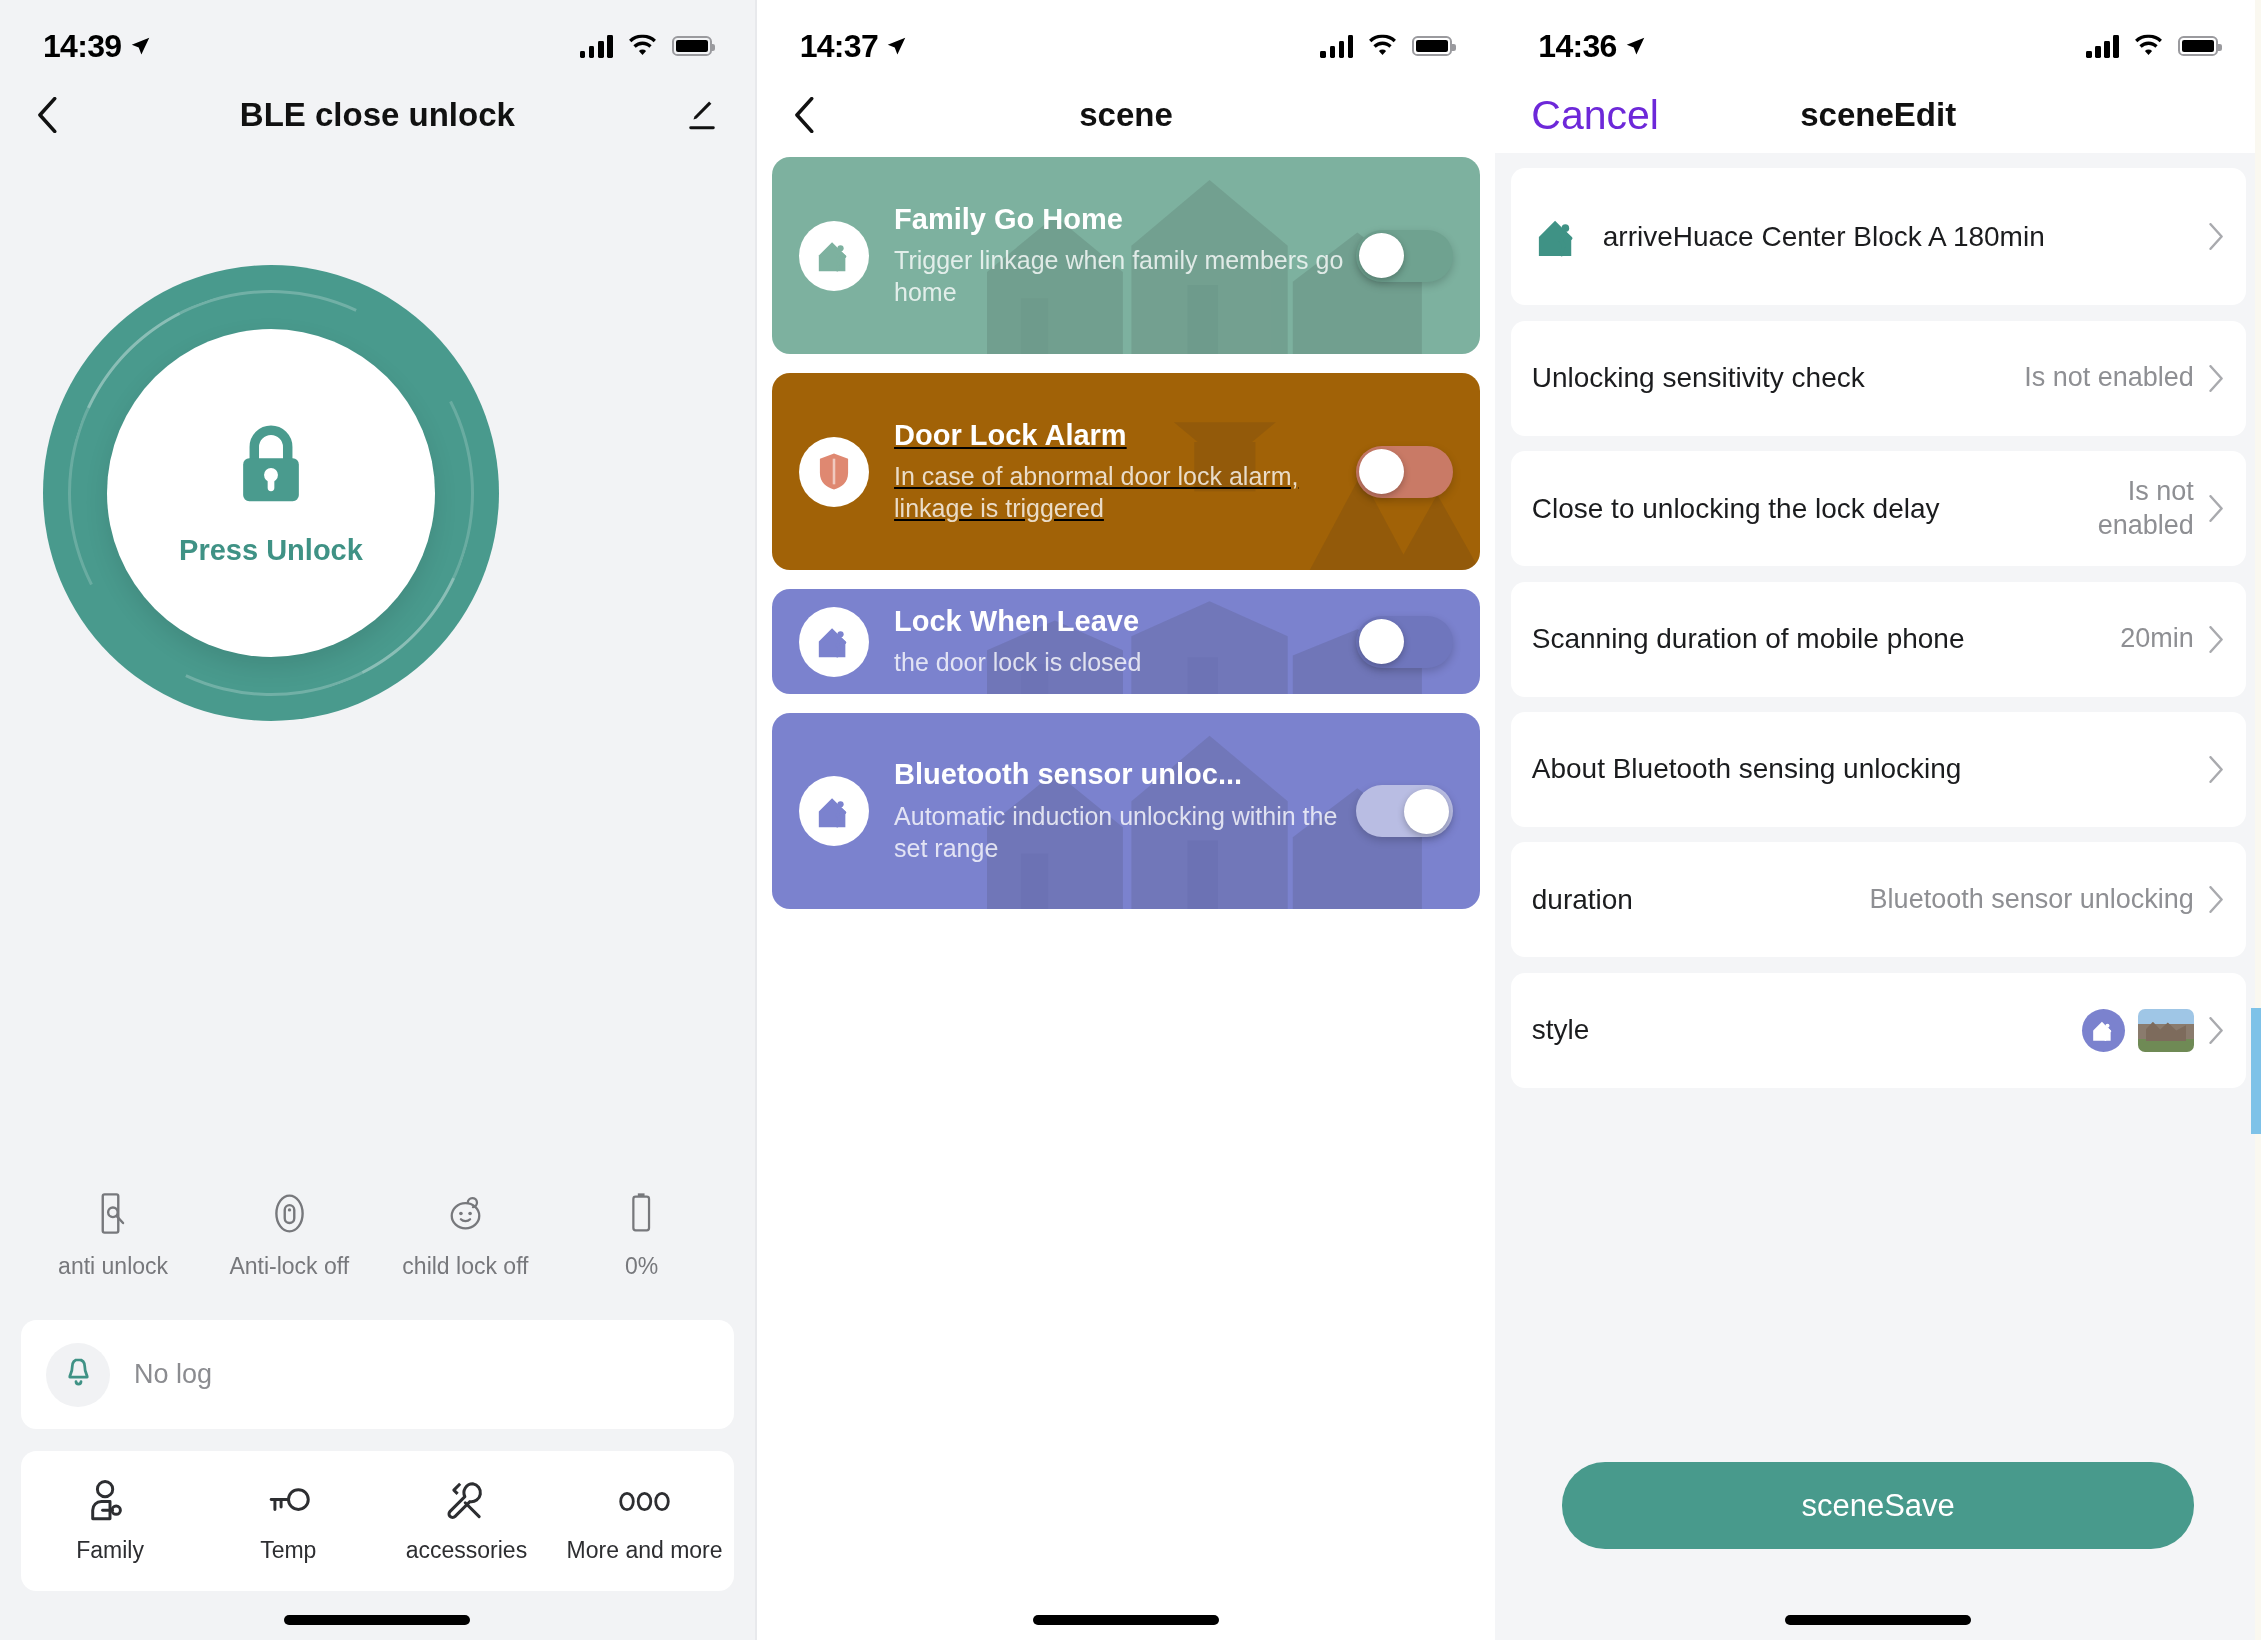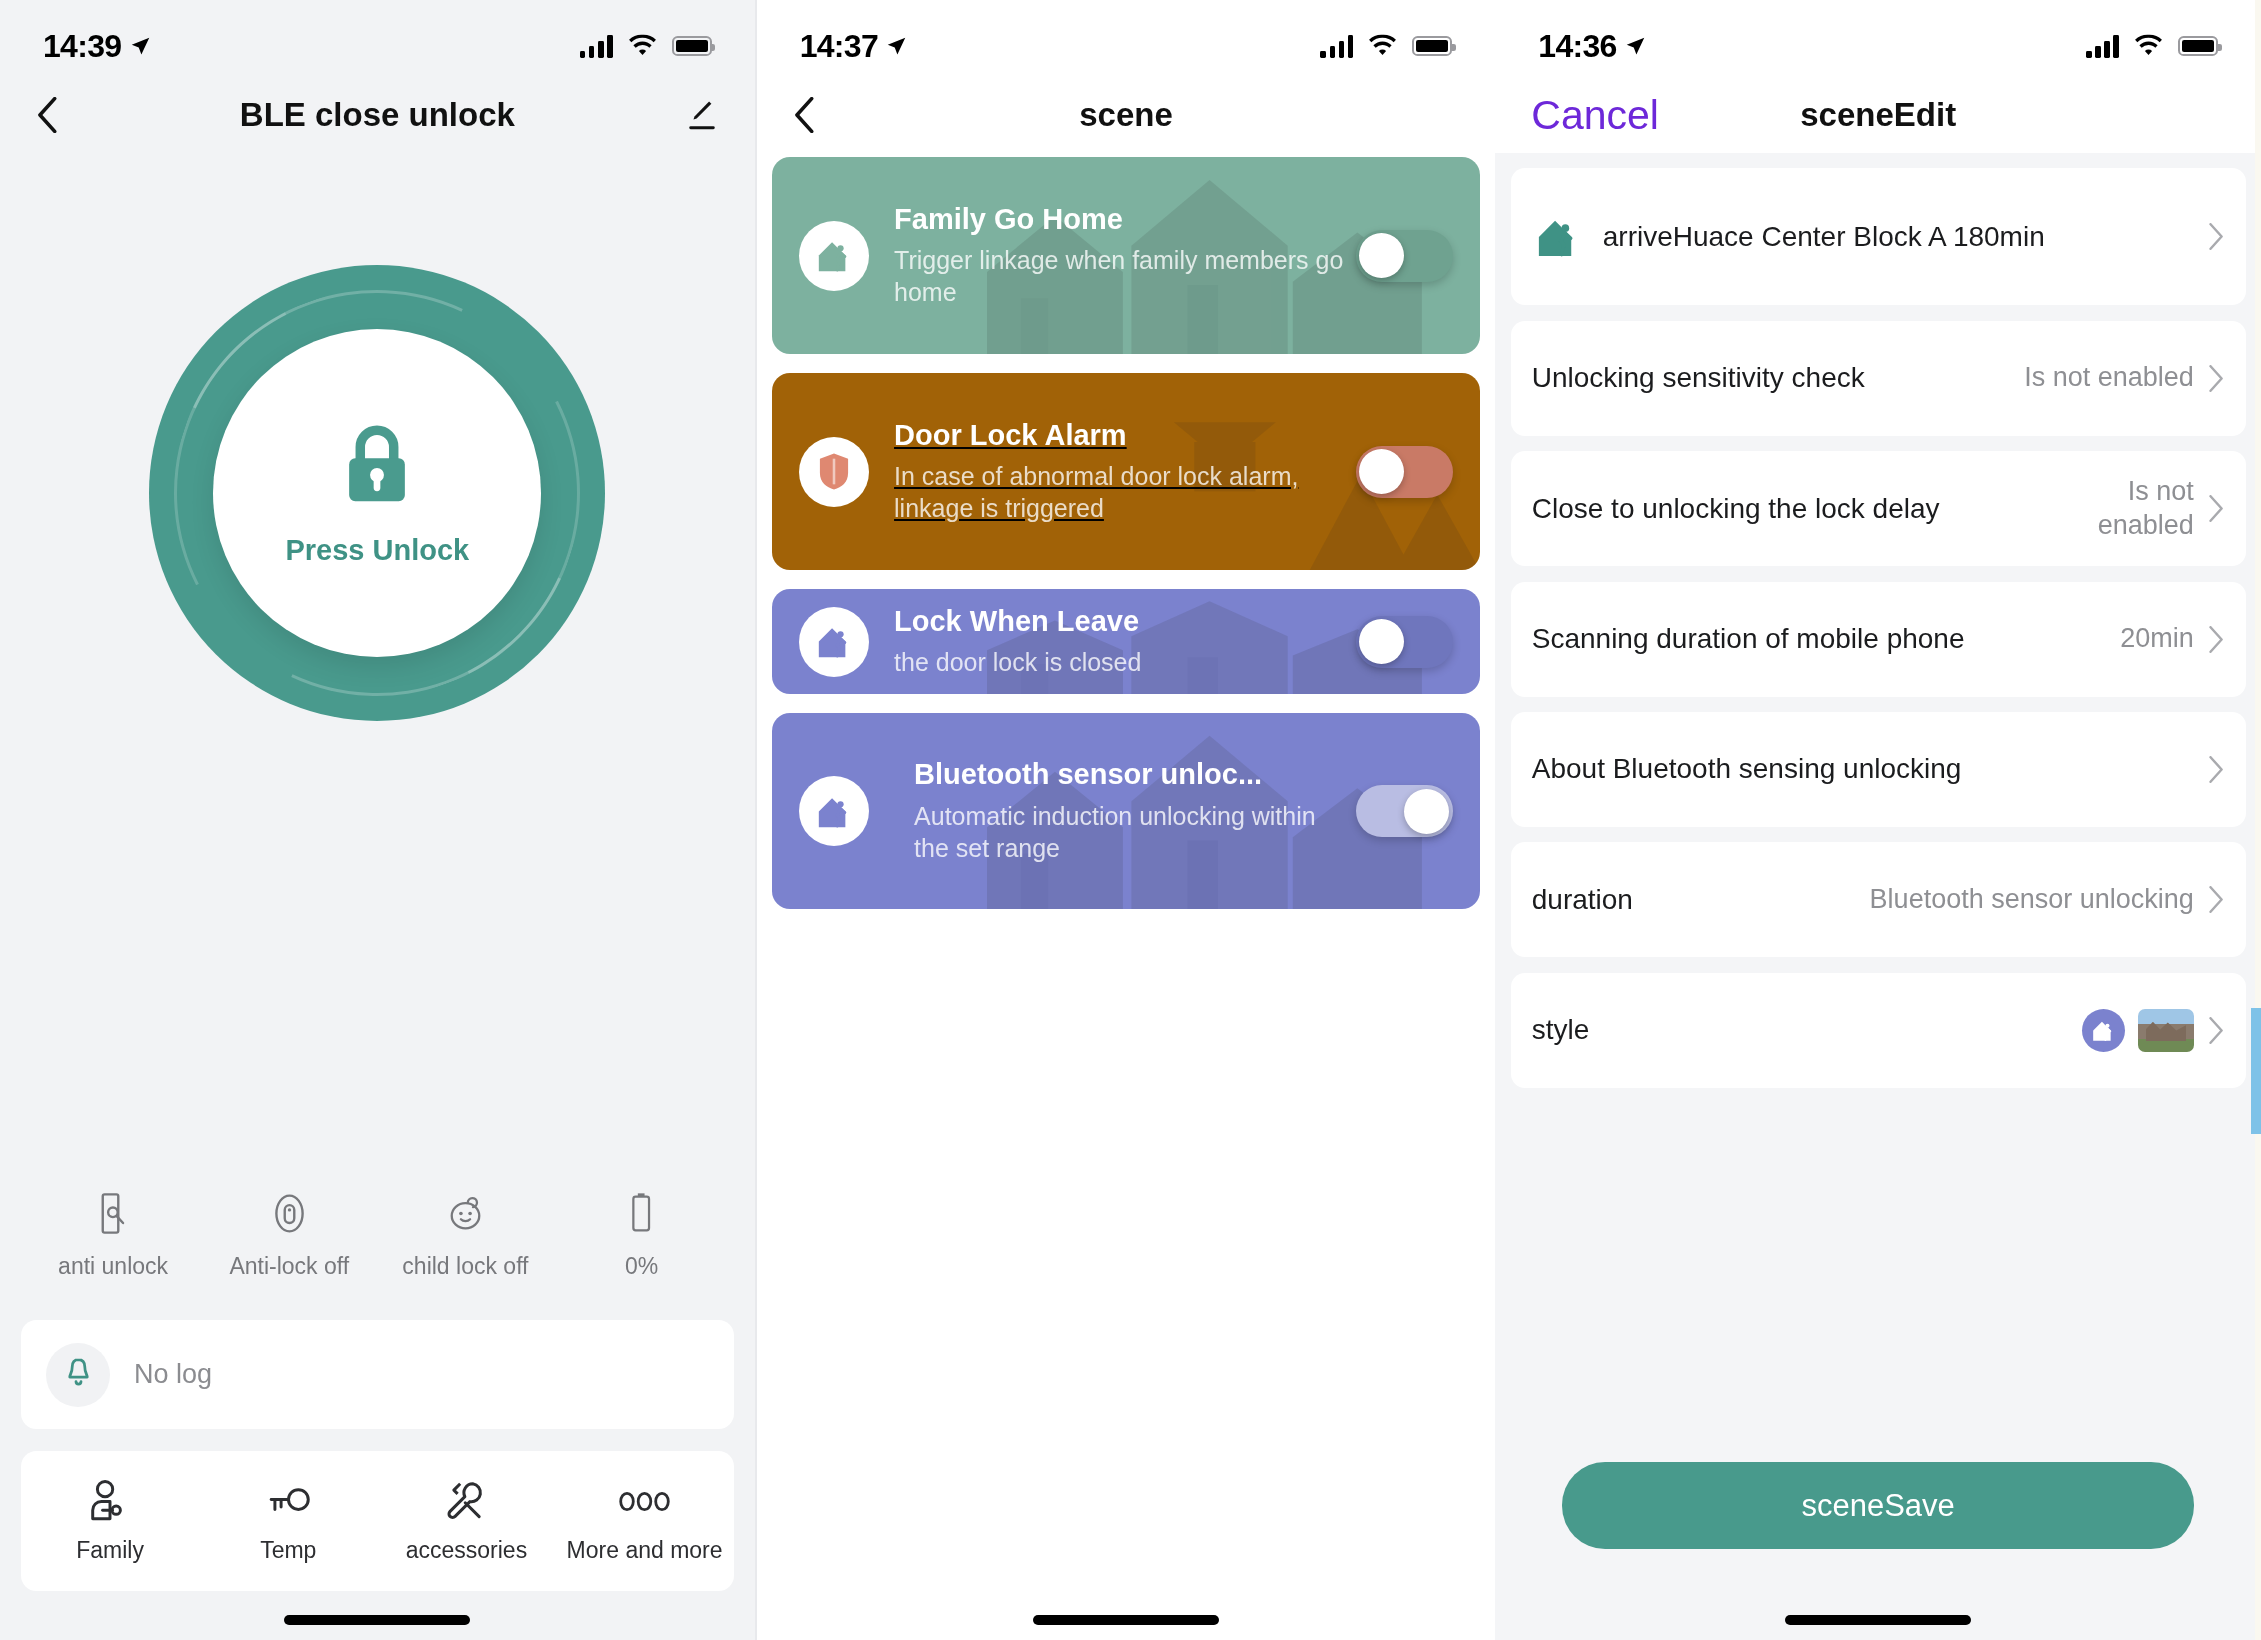--- a/index.html
+++ b/index.html
@@ -49,21 +49,21 @@
   }
   .nav-title {
     position: absolute; left: 0; right: 0; text-align: center;
     font-size: 33px; font-weight: 600; color: #111; pointer-events:none;
   }
   .chev-back { width: 21px; height: 36px; }
   .nav-cancel { font-size: 41px; color: #6d28d9; }
   .edit-pencil { margin-left: auto; width: 34px; height: 34px; }
 
   
-  .lock-wrap { display:flex; justify-content:center; margin-top: 112px; }
+  .lock-wrap { display:flex; margin-top: 112px; margin-left: 43px; }
   .lock-ring {
     width: 456px; height: 456px; border-radius: 50%;
     background: #499a8d; position: relative;
     display:flex; align-items:center; justify-content:center;
   }
   .arc { position:absolute; inset:25px; border-radius:50%;
     border: 3.5px solid rgba(255,255,255,0.22);
     border-left-color: transparent; border-right-color: transparent;
     transform: rotate(-20deg); }
   .arc2 { position:absolute; inset:25px; border-radius:50%;
@@ -432,21 +432,21 @@
         </span>
         <div class="sc-text">
           <div class="sc-title">Lock When Leave</div>
           <div class="sc-sub">the door lock is closed</div>
         </div>
         <div class="sc-toggle off" style="background:#6f76bd;">
           <span class="sc-knob"></span>
         </div>
       </div>
 
-      <div class="scene-card" style="background:#7b82ce;height:196px;gap:20px;">
+      <div class="scene-card" style="background:#7b82ce;height:196px;">
         <svg class="houses" viewBox="0 0 300 120" preserveAspectRatio="none">
           <path d="M10 120V70l40-34 40 34v50z" fill="#2a2a2a"></path>
           <path d="M95 120V54l46-40 46 40v66z" fill="#333"></path>
           <path d="M190 120V76l38-30 38 30v44z" fill="#2a2a2a"></path>
           <rect x="30" y="86" width="16" height="34" fill="#111"></rect>
           <rect x="128" y="78" width="18" height="42" fill="#111"></rect>
         </svg>
         <span class="sc-icon">
           <svg width="41" height="41" viewBox="0 0 34 34">
             <path d="M4 17 15 6l11 11v13H4z" fill="#7b82ce"></path>

